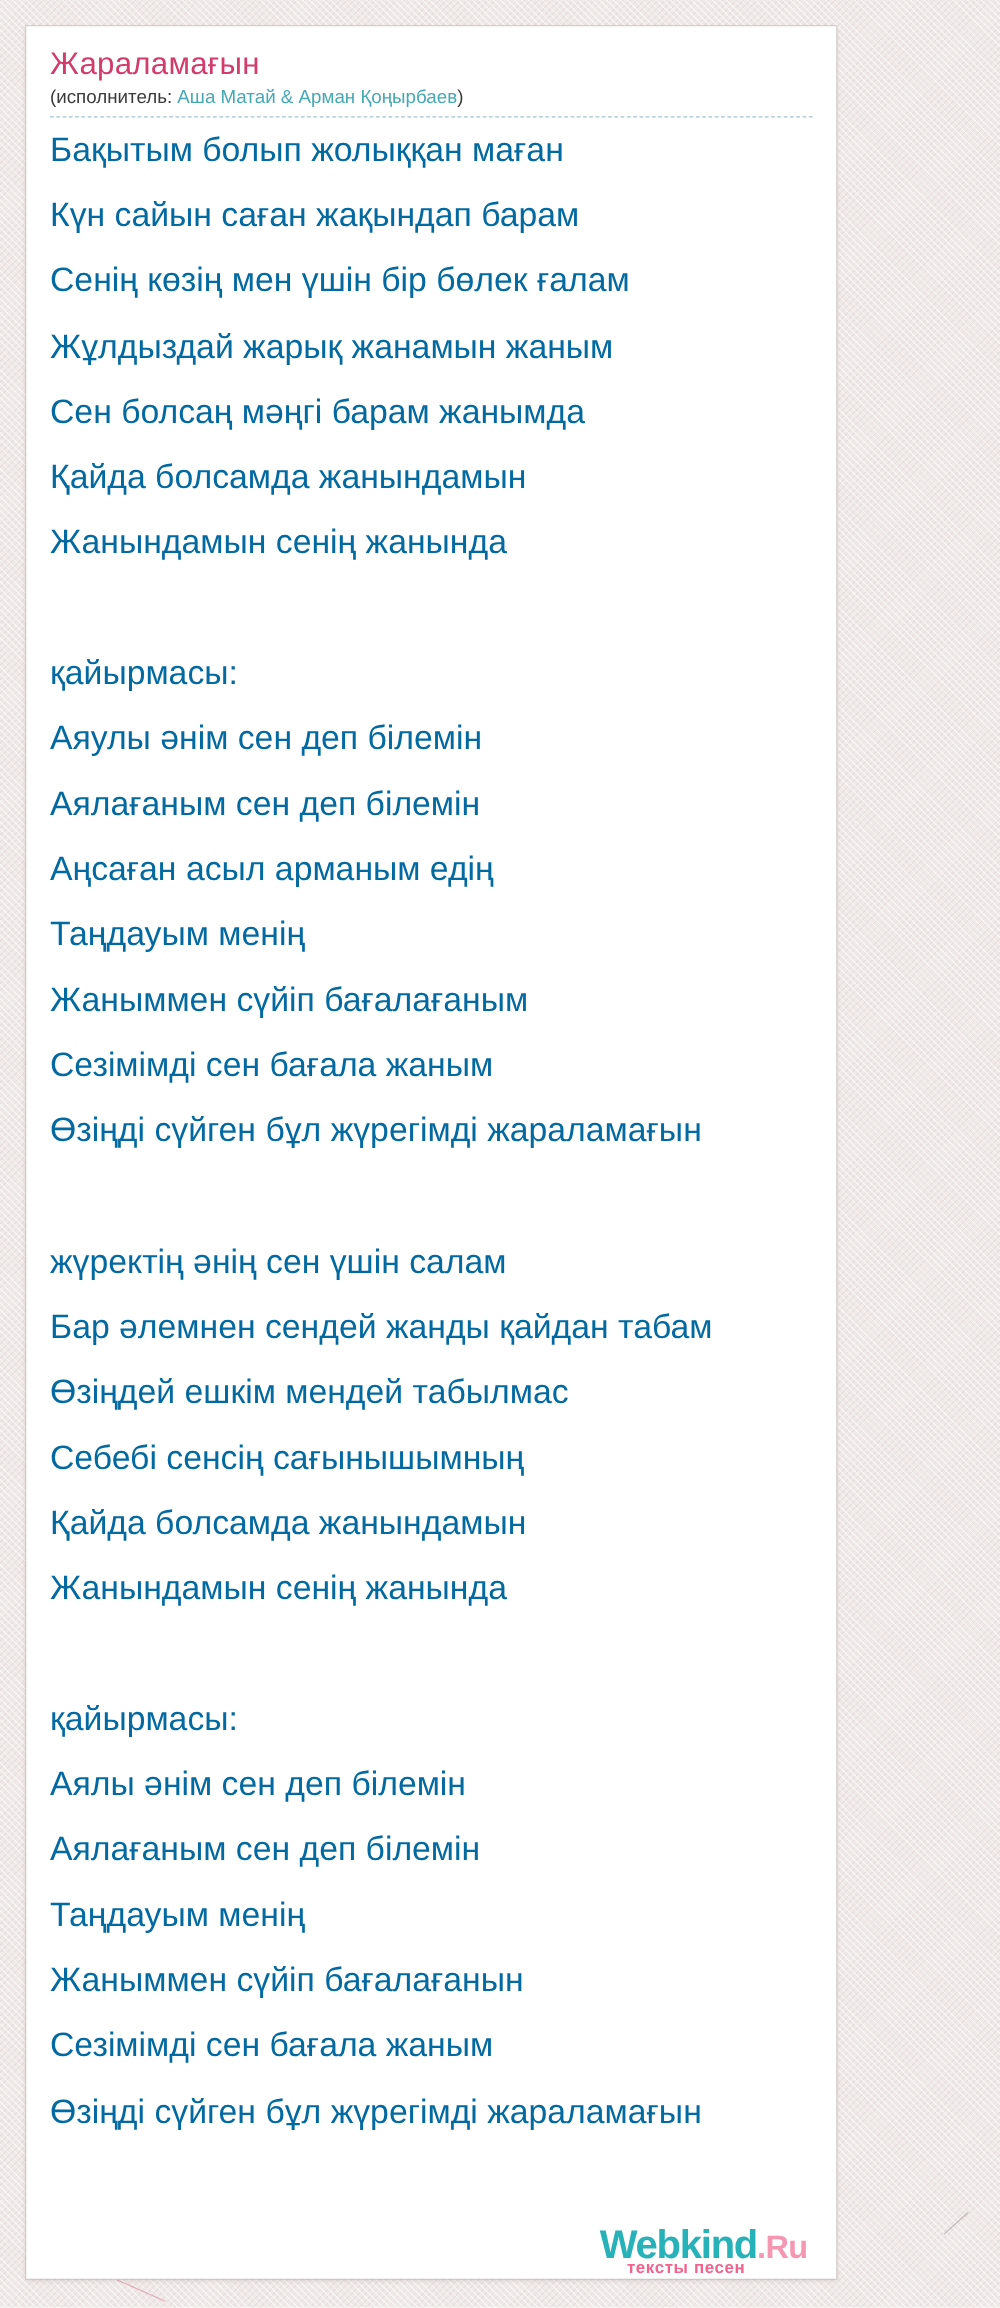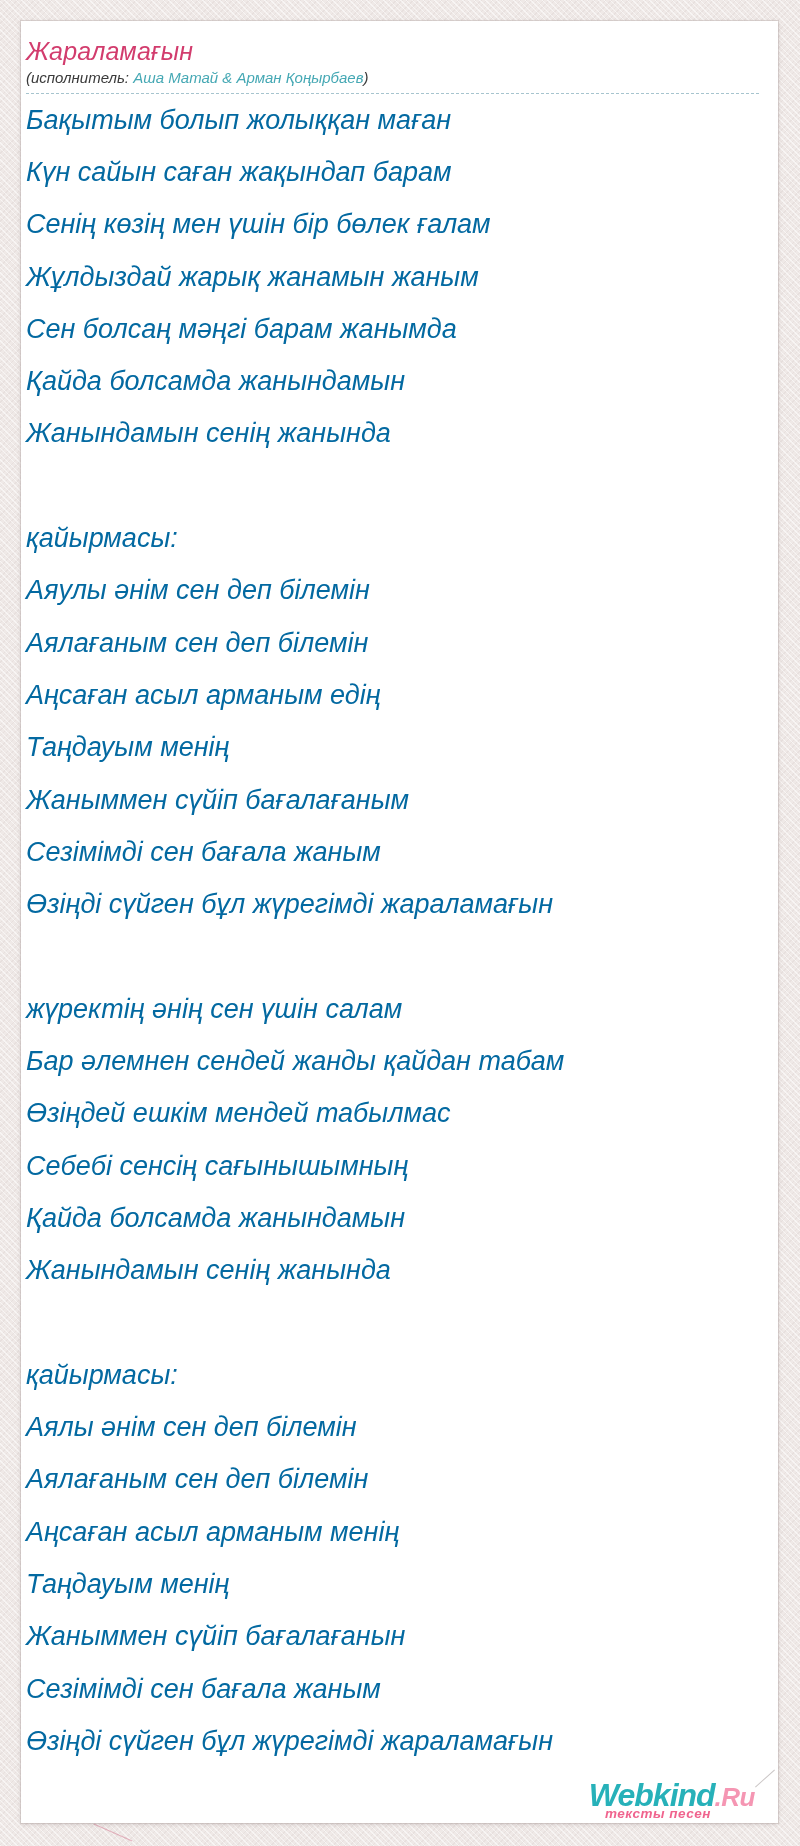--- a/index.html
+++ b/index.html
@@ -23,27 +23,26 @@
   }
   body::after {
     content: ""; position: absolute; left: 752px; top: 1778px;
     width: 26px; height: 1px; background: rgba(150,140,140,0.5);
     transform: rotate(-42deg);
   }
 
   .card {
     position: absolute;
     left: 21px; top: 21px;
-    width: 757px;
+    width: 648px;
     height: 1802px;
     background: #ffffff;
     box-shadow: 0 0 0 1px rgba(190,180,178,0.45), 0 1px 4px rgba(120,100,100,0.30);
-    padding: 16px 19px 4px 5px;
+    padding: 16px 19px 4px 19px;
     overflow: hidden;
-    font-style: italic;
   }
 
   .song-header {
     padding: 0 0 5px 0;
     border-bottom: 1px dashed #a6c4ce;
   }
   .song-title {
     margin: 0;
     font-size: 25px;
     line-height: 28px;
@@ -134,21 +133,20 @@
       <div class="line">жүректің әнің сен үшін салам</div>
       <div class="line">Бар әлемнен сендей жанды қайдан табам</div>
       <div class="line">Өзіңдей ешкім мендей табылмас</div>
       <div class="line">Себебі сенсің сағынышымның</div>
       <div class="line">Қайда болсамда жанындамын</div>
       <div class="line">Жанындамын сенің жанында</div>
       <div class="line blank"></div>
       <div class="line">қайырмасы:</div>
       <div class="line">Аялы әнім сен деп білемін</div>
       <div class="line">Аялағаным сен деп білемін</div>
-      <div class="line">Аңсаған асыл арманым менің</div>
       <div class="line">Таңдауым менің</div>
       <div class="line">Жаныммен сүйіп бағалағанын</div>
       <div class="line">Сезімімді сен бағала жаным</div>
       <div class="line">Өзіңді сүйген бұл жүрегімді жараламағын</div>
     </div>
 
   <div class="logo">
     <div><span class="logo-main">Webkind</span><span class="logo-suffix">.Ru</span></div>
     <div class="logo-tagline">тексты песен</div>
   </div>

